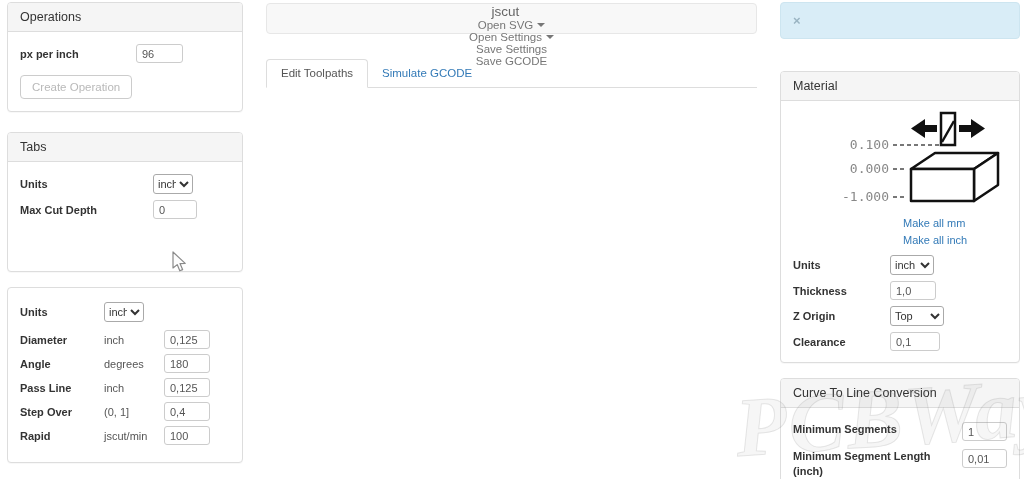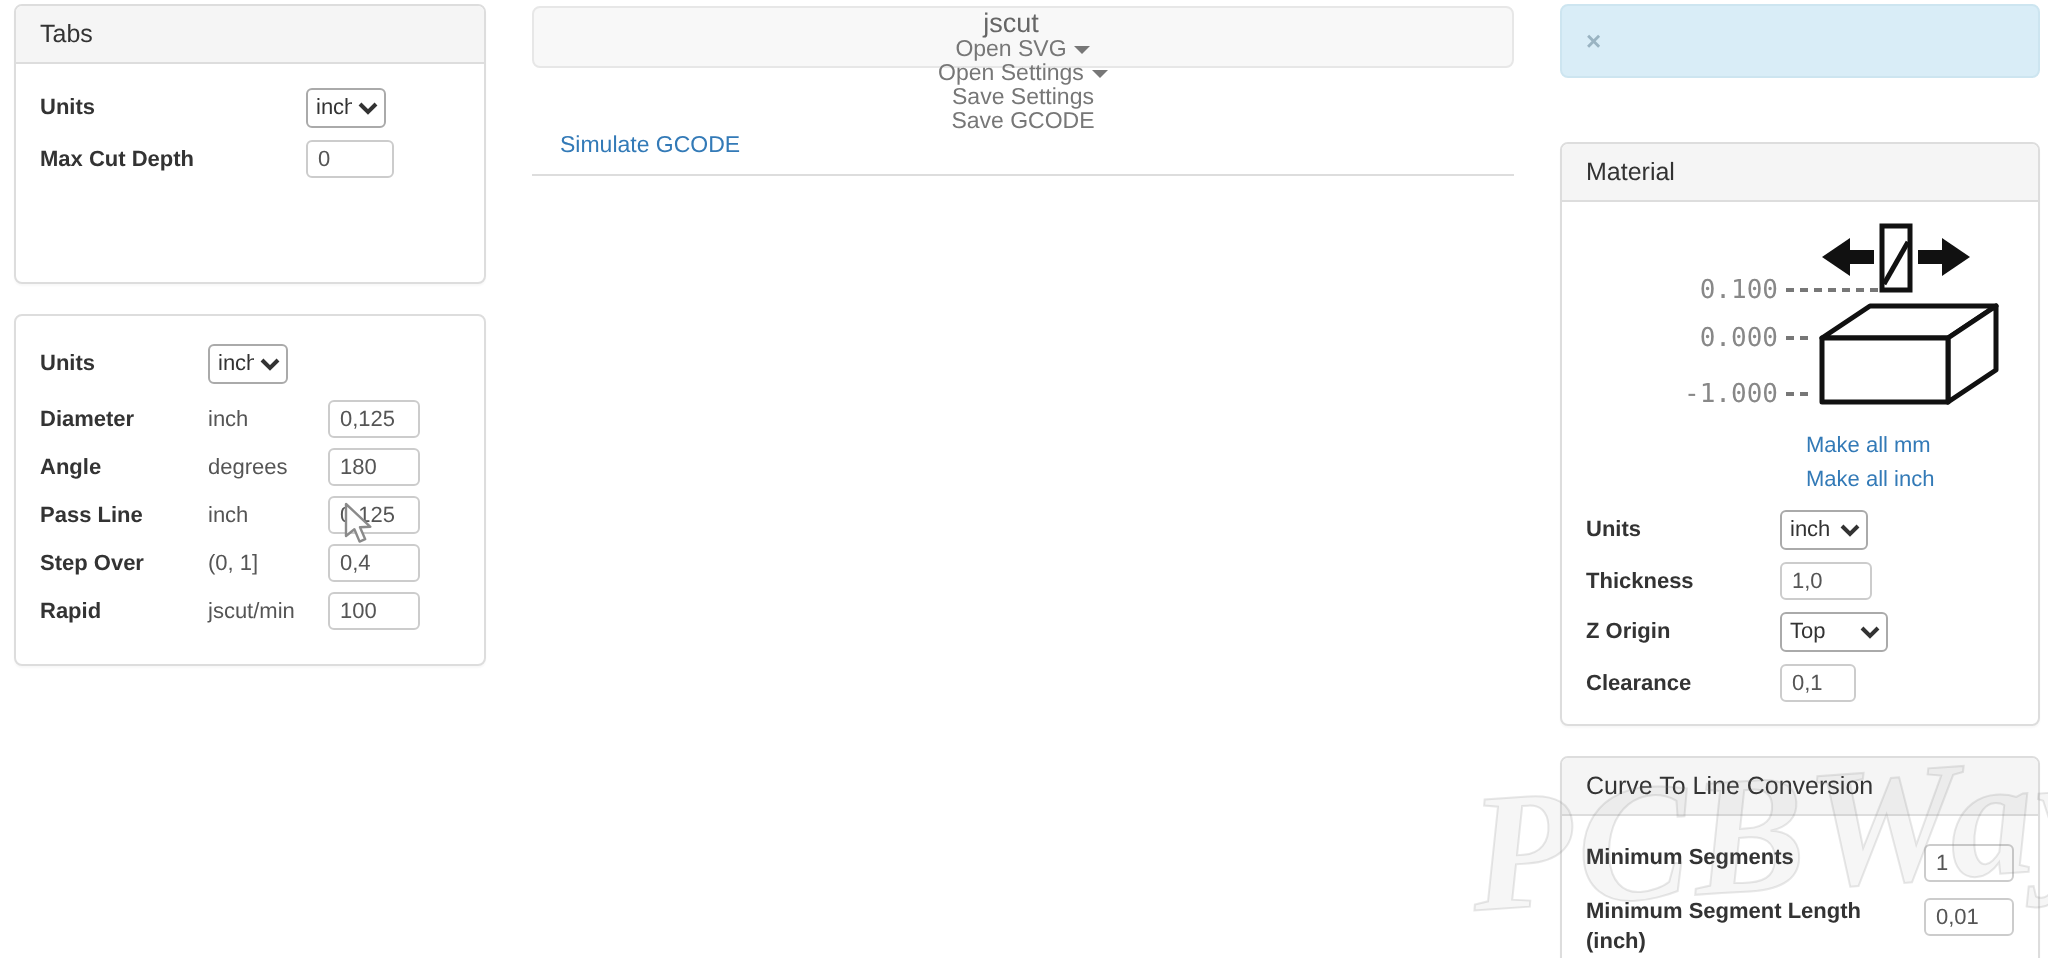--- a/index.html
+++ b/index.html
@@ -113,20 +113,30 @@
     white-space:nowrap; transform:rotate(-4deg);
   }
 </style>
 </head>
 <body>
 
 <div class="screen">
 
   <div class="col col-left">
 
+    <div class="panel panel-operations">
+      <div class="panel-header">Operations</div>
+      <div class="panel-body">
+        <div class="form-row" style="margin-bottom:12px;">
+          <span class="lbl ops-label">px per inch</span>
+          <input type="text" class="ops-input" value="96" style="">
+        </div>
+        <button class="btn">Create Operation</button>
+      </div>
+    </div>
 
     <div class="panel panel-tabs">
       <div class="panel-header">Tabs</div>
       <div class="panel-body">
         <div class="form-row">
           <span class="lbl tabs-label">Units</span>
           <select style="width:40px;">
             <option selected="">inch</option>
           </select>
         </div>
@@ -188,20 +198,21 @@
       </span>
       <span class="nav-item">
         <span>Save Settings</span>
       </span>
       <span class="nav-item">
         <span>Save GCODE</span>
       </span>
     </div>
 
     <div class="tabrow">
+      <span class="tab tab-active">Edit Toolpaths</span>
       <span class="tab tab-link">Simulate GCODE</span>
     </div>
   </div>
 
   <div class="col col-right">
 
     <div class="alert">
       <span class="alert-close">×</span>
     </div>
 
@@ -256,21 +267,21 @@
           <input type="text" style="width: 46px;" value="1,0">
         </div>
         <div class="form-row">
           <span class="lbl mat-label">Z Origin</span>
           <select style="width:54px;">
             <option selected="">Top</option>
           </select>
         </div>
         <div class="form-row">
           <span class="lbl mat-label">Clearance</span>
-          <input type="text" style="width: 38px;" value="0,1">
+          <input type="text" style="width: 50px;" value="0,1">
         </div>
       </div>
     </div>
 
     <div class="panel panel-curve">
       <div class="panel-header">Curve To Line Conversion</div>
       <div class="panel-body" style="padding-top:14px;">
         <div class="curve-row">
           <span class="lbl curve-label">Minimum Segments</span>
           <input type="text" class="curve-input" value="1" style="">

